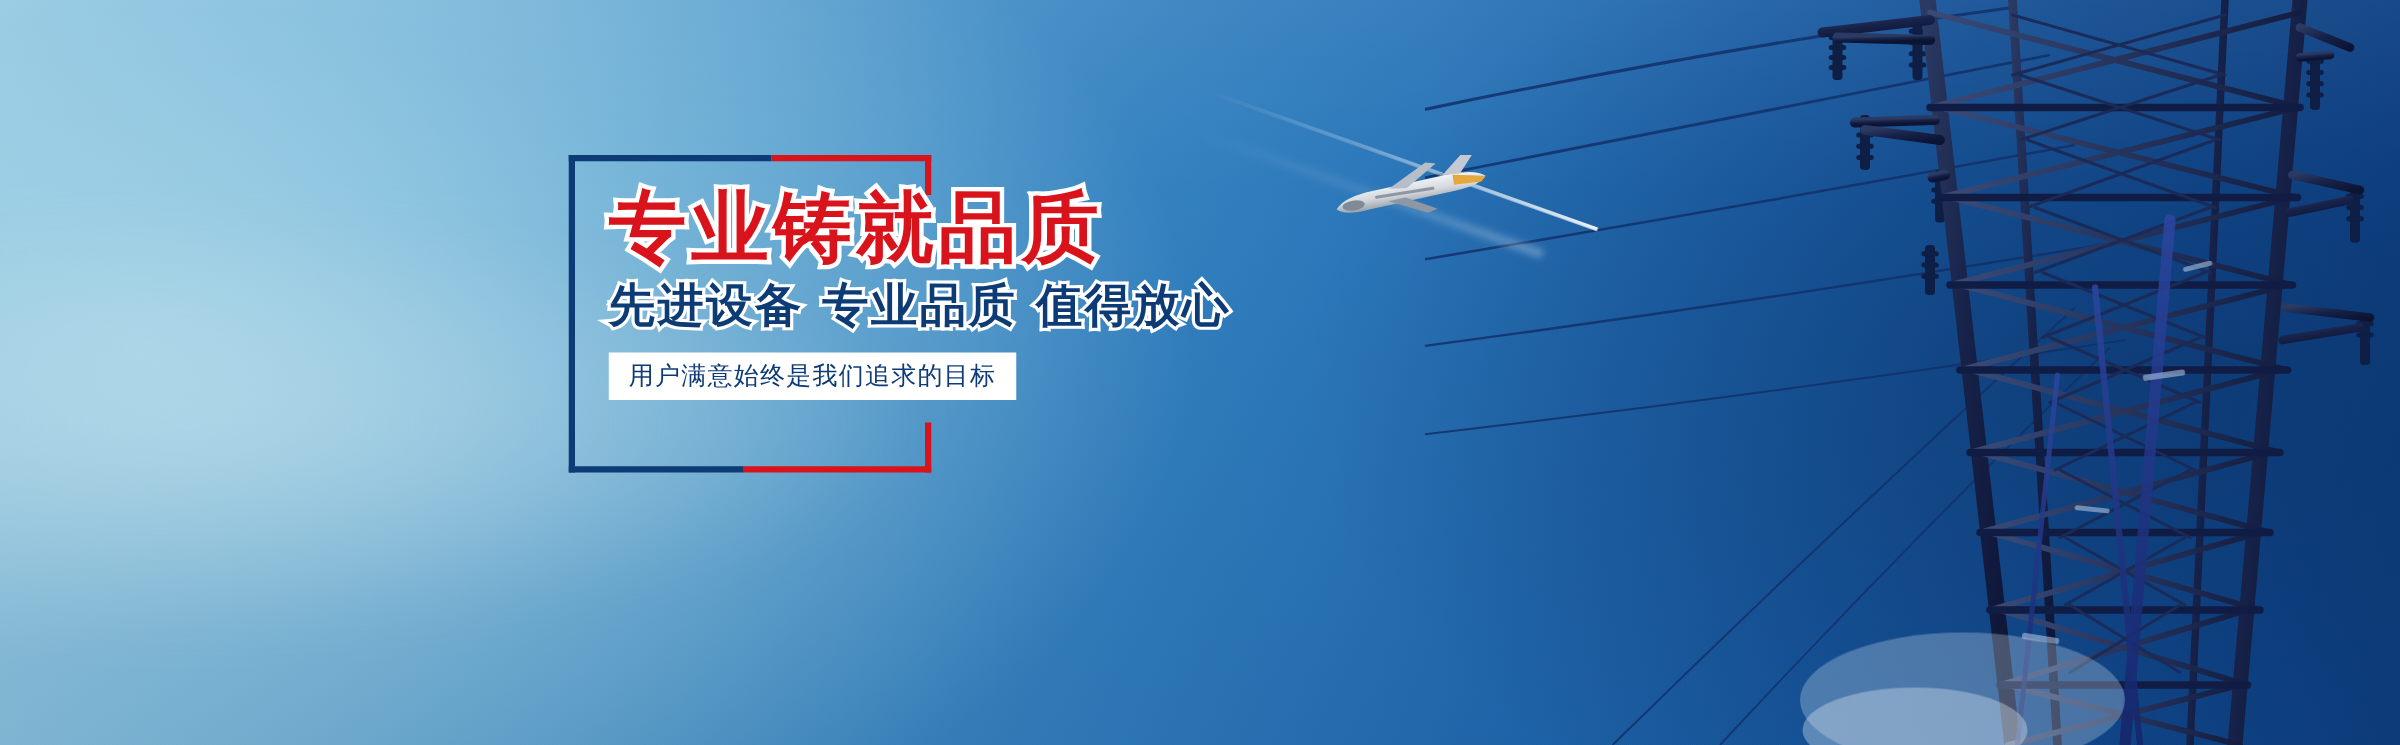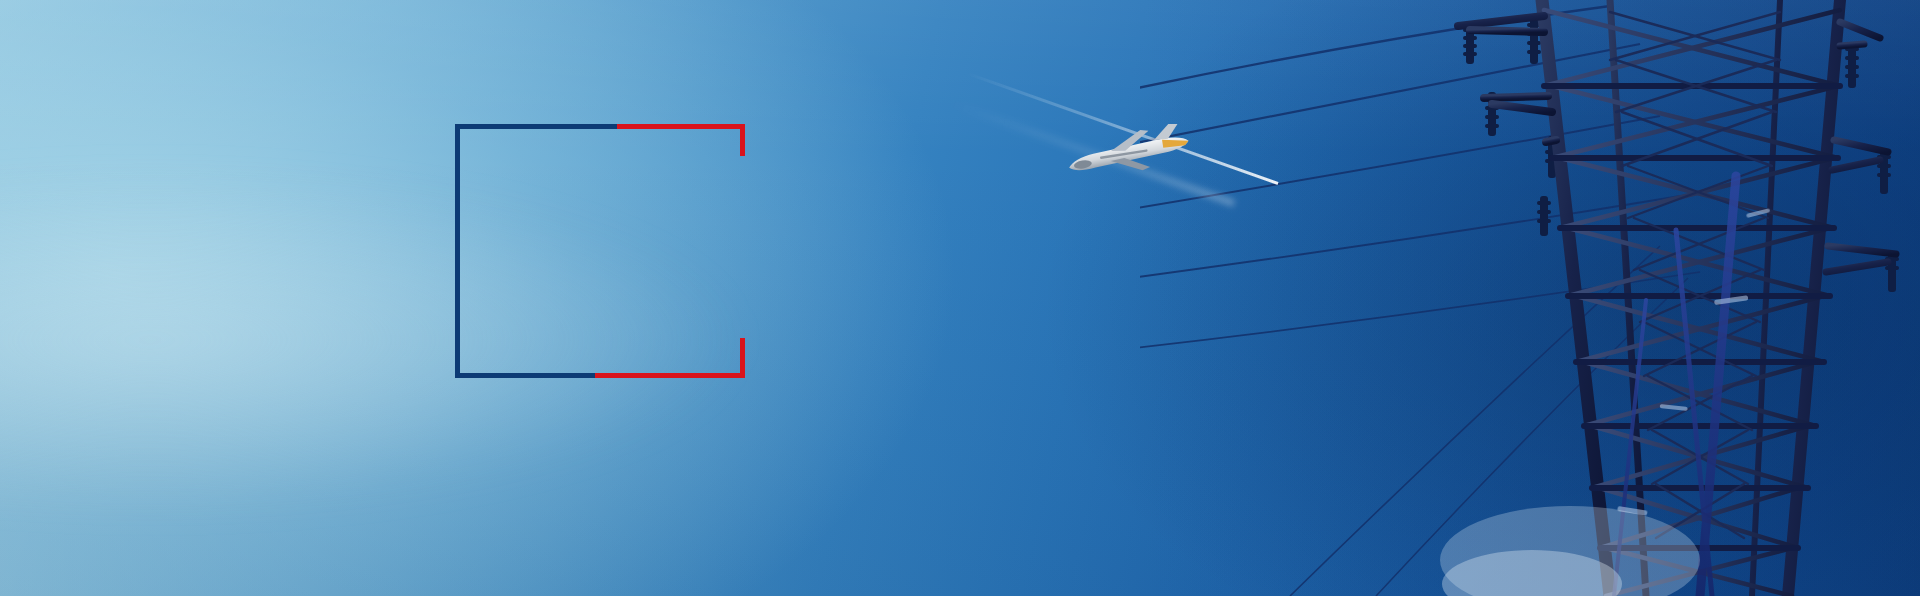--- a/index.html
+++ b/index.html
@@ -325,14 +325,21 @@
   <div class="frame">
     <div class="f-left"></div>
     <div class="f-top"></div>
     <div class="f-top-red"></div>
     <div class="f-right-red"></div>
     <div class="f-bot"></div>
     <div class="f-bot-red"></div>
     <div class="f-right-red-b"></div>
   </div>
 
+  <div class="copy">
+    <h1 class="headline">专业铸就品质</h1>
+    <div class="subline">先进设备  专业品质  值得放心</div>
+    <div class="tagbox">
+      <div class="tagbox-text">用户满意始终是我们追求的目标</div>
+    </div>
+  </div>
 
 </div>
 
 </body></html>

